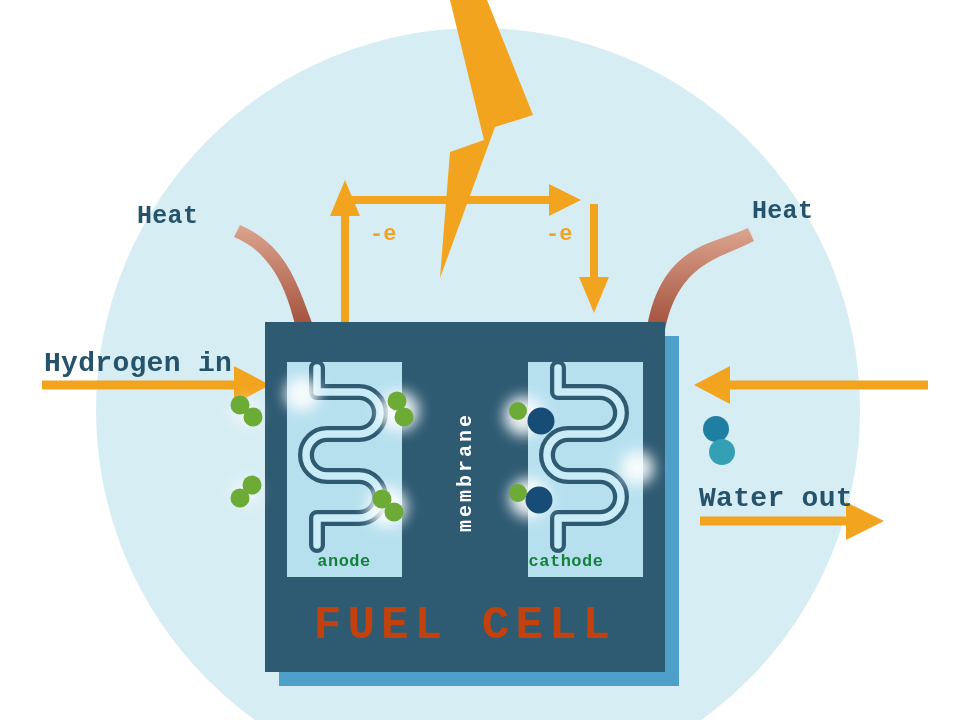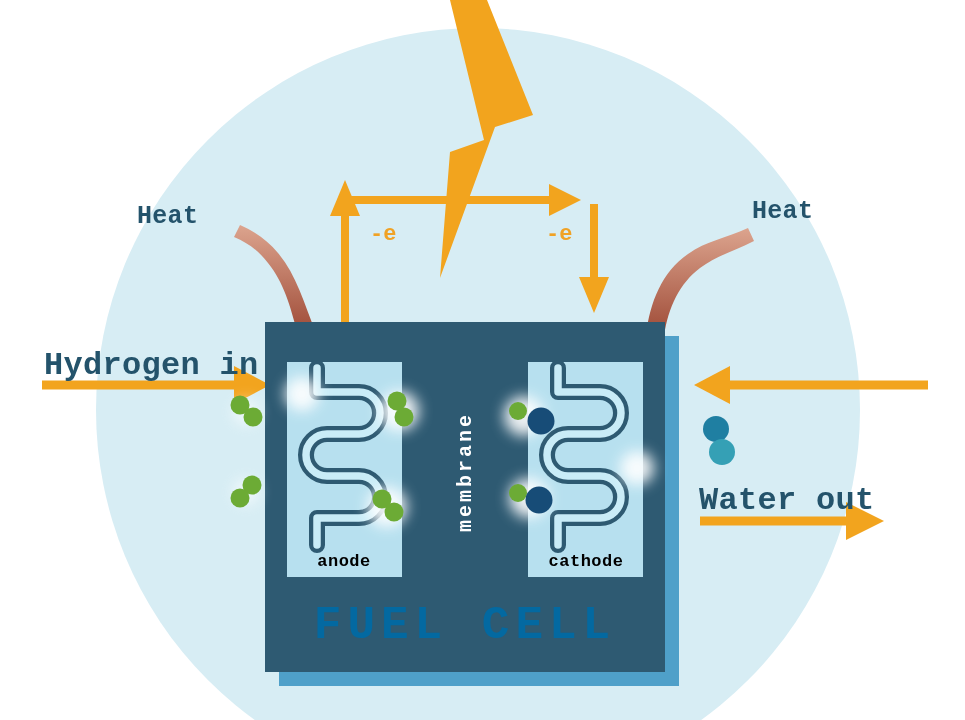--- a/index.html
+++ b/index.html
@@ -4,26 +4,26 @@
 <style>
   html,body{margin:0;padding:0;background:#ffffff;}
   .canvas{
     position:relative;width:965px;height:720px;overflow:hidden;background:#ffffff;
     font-family:Liberation Mono, monospace;
   }
   svg.art{position:absolute;left:0;top:0;width:965px;height:720px;}
   .lbl{position:absolute;font-weight:bold;white-space:nowrap;line-height:1;}
   .navy{color:#24536B;}
   .orange{color:#F0A225;}
-  .feed{font-size:32px;letter-spacing:.3px;}
+  .feed{font-size:28px;letter-spacing:.3px;}
   .heat{font-size:25px;letter-spacing:.3px;}
   .electron{font-size:22px;}
-  .electrode{font-size:17px;color:#000000;letter-spacing:.5px;transform:translate(-50%,-50%);}
+  .electrode{font-size:17px;color:#15803d;letter-spacing:.5px;transform:translate(-50%,-50%);}
   .membrane{font-size:20px;color:#ffffff;letter-spacing:3px;transform:translate(-50%,-50%) rotate(-90deg);}
-  .cellTitle{font-size:46px;color:#0369a1;letter-spacing:6px;transform:translate(-50%,-50%);}
+  .cellTitle{font-size:46px;color:#c2410c;letter-spacing:6px;transform:translate(-50%,-50%);}
 </style>
 </head>
 <body>
 
 <div class="canvas">
 
   <svg class="art" viewBox="0 0 965 720">
     <defs>
       <linearGradient id="heatGrad" x1="0" y1="1" x2="0" y2="0">
         <stop offset="0" stop-color="#9E4A36"></stop>
@@ -142,17 +142,17 @@
   <div class="lbl navy heat" style="left:137px;top:204px">Heat</div>
   <div class="lbl navy heat" style="left:752px;top:199px">Heat</div>
 
   <div class="lbl orange electron" style="left:370px;top:224px">-e</div>
   <div class="lbl orange electron" style="left:546px;top:224px">-e</div>
 
   <div class="lbl navy feed" style="left:44px;top:350px">Hydrogen in</div>
   <div class="lbl navy feed" style="left:699px;top:485px">Water out</div>
 
   <div class="lbl electrode" style="left:344px;top:561px">anode</div>
-  <div class="lbl electrode" style="left:586px;top:561px">cathode</div>
+  <div class="lbl electrode" style="left:566px;top:561px">cathode</div>
   <div class="lbl membrane" style="left:466px;top:472px">membrane</div>
 
   <div class="lbl cellTitle" style="left:465px;top:626px">FUEL CELL</div>
 </div>
 
 </body></html>

